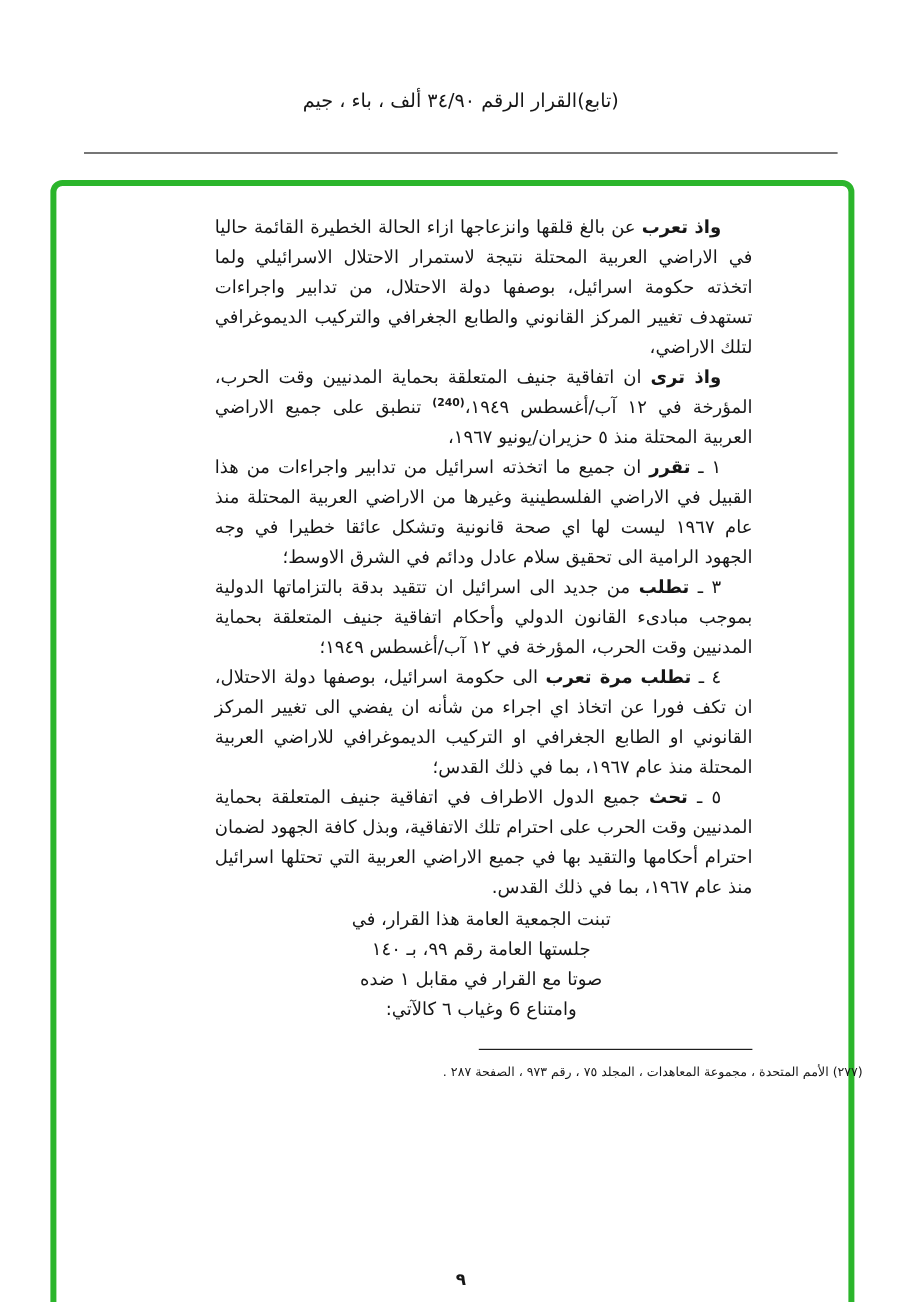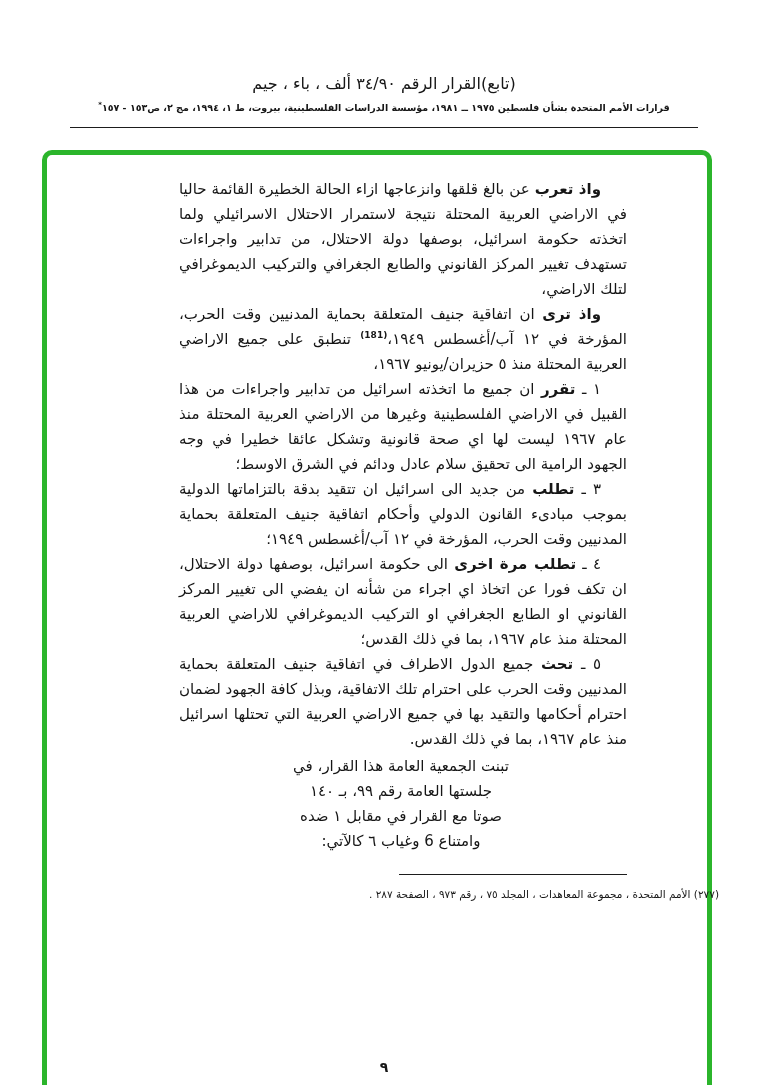--- a/index.html
+++ b/index.html
@@ -96,39 +96,36 @@
     text-align: center;
     font-size: 14px;
     font-weight: bold;
   }
 </style>
 </head>
 <body>
 
 <div class="header">
   <div class="doc-title">(تابع)القرار الرقم ٣٤/٩٠ ألف ، باء ، جيم</div>
-  <div class="doc-source">
-    <span>قرارات الأمم المتحدة بشأن فلسطين ١٩٧٥ ــ ١٩٨١، مؤسسة الدراسات الفلسطينية، بيروت، ط ١، ١٩٩٤، مج ٢، ص١٥٣ - ١٥٧</span><sup>*</sup>
-  </div>
 </div>
 <div class="header-divider"></div>
 
 <div class="frame" style="border-color: rgb(43, 181, 43);">
   <div class="text-col">
 
     <p class="para"><span class="lead">واذ تعرب</span><span> عن بالغ قلقها وانزعاجها ازاء الحالة الخطيرة القائمة حاليا في الاراضي العربية المحتلة نتيجة لاستمرار الاحتلال الاسرائيلي ولما اتخذته حكومة اسرائيل، بوصفها دولة الاحتلال، من تدابير واجراءات تستهدف تغيير المركز القانوني والطابع الجغرافي والتركيب الديموغرافي لتلك الاراضي،</span></p>
 
-    <p class="para"><span class="lead">واذ ترى</span><span> ان اتفاقية جنيف المتعلقة بحماية المدنيين وقت الحرب، المؤرخة في ١٢ آب/أغسطس ١٩٤٩،</span><sup class="fn-ref">(181)</sup><span> تنطبق على جميع الاراضي العربية المحتلة منذ ٥ حزيران/يونيو ١٩٦٧،</span></p>
+    <p class="para"><span class="lead">واذ ترى</span><span> ان اتفاقية جنيف المتعلقة بحماية المدنيين وقت الحرب، المؤرخة في ١٢ آب/أغسطس ١٩٤٩،</span><sup class="fn-ref">(240)</sup><span> تنطبق على جميع الاراضي العربية المحتلة منذ ٥ حزيران/يونيو ١٩٦٧،</span></p>
 
     <p class="para"><span>١ ـ </span><span class="lead">تقرر</span><span> ان جميع ما اتخذته اسرائيل من تدابير واجراءات من هذا القبيل في الاراضي الفلسطينية وغيرها من الاراضي العربية المحتلة منذ عام ١٩٦٧ ليست لها اي صحة قانونية وتشكل عائقا خطيرا في وجه الجهود الرامية الى تحقيق سلام عادل ودائم في الشرق الاوسط؛</span></p>
 
 
     <p class="para"><span>٣ ـ </span><span class="lead">تطلب</span><span> من جديد الى اسرائيل ان تتقيد بدقة بالتزاماتها الدولية بموجب مبادىء القانون الدولي وأحكام اتفاقية جنيف المتعلقة بحماية المدنيين وقت الحرب، المؤرخة في ١٢ آب/أغسطس ١٩٤٩؛</span></p>
 
-    <p class="para"><span>٤ ـ </span><span class="lead">تطلب مرة اخرى</span><span> الى حكومة اسرائيل، بوصفها دولة الاحتلال، ان تكف فورا عن اتخاذ اي اجراء من شأنه ان يفضي الى تغيير المركز القانوني او الطابع الجغرافي او التركيب الديموغرافي للاراضي العربية المحتلة منذ عام ١٩٦٧، بما في ذلك القدس؛</span></p>
+    <p class="para"><span>٤ ـ </span><span class="lead">تطلب مرة تعرب</span><span> الى حكومة اسرائيل، بوصفها دولة الاحتلال، ان تكف فورا عن اتخاذ اي اجراء من شأنه ان يفضي الى تغيير المركز القانوني او الطابع الجغرافي او التركيب الديموغرافي للاراضي العربية المحتلة منذ عام ١٩٦٧، بما في ذلك القدس؛</span></p>
 
     <p class="para"><span>٥ ـ </span><span class="lead">تحث</span><span> جميع الدول الاطراف في اتفاقية جنيف المتعلقة بحماية المدنيين وقت الحرب على احترام تلك الاتفاقية، وبذل كافة الجهود لضمان احترام أحكامها والتقيد بها في جميع الاراضي العربية التي تحتلها اسرائيل منذ عام ١٩٦٧، بما في ذلك القدس.</span></p>
 
     <div class="closing">
       <div class="closing-line">تبنت الجمعية العامة هذا القرار، في</div>
       <div class="closing-line">جلستها العامة رقم ٩٩، بـ ١٤٠</div>
       <div class="closing-line">صوتا مع القرار في مقابل ١ ضده</div>
       <div class="closing-line">وامتناع 6 وغياب ٦ كالآتي:</div>
     </div>
 

